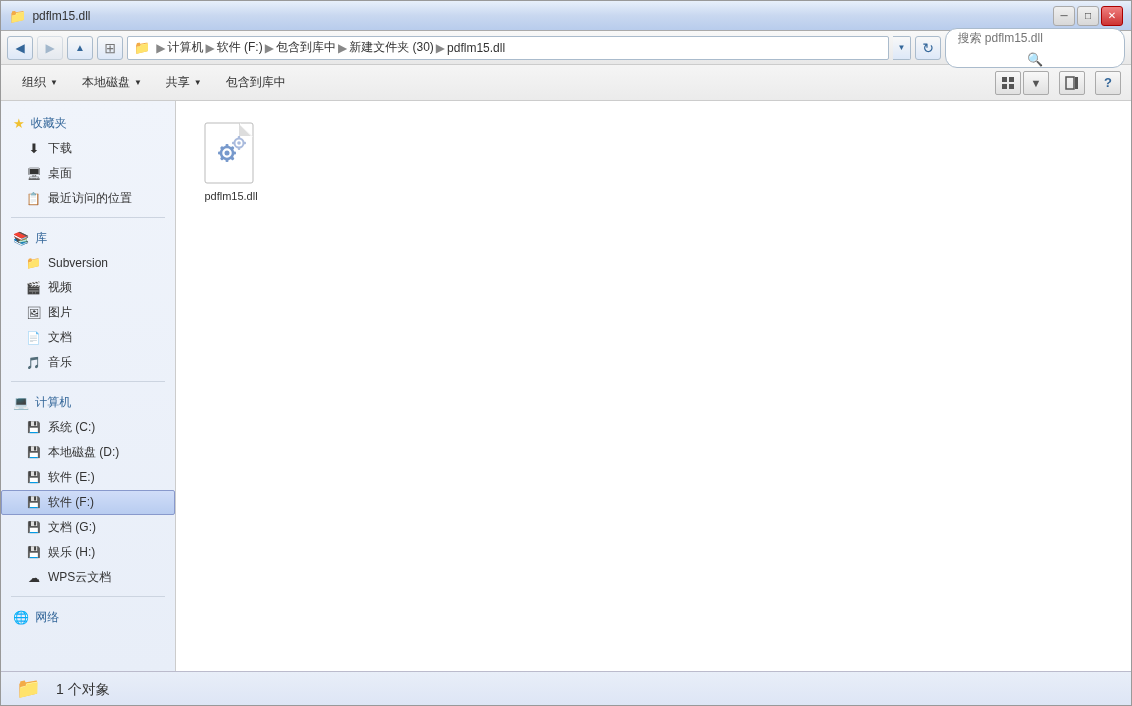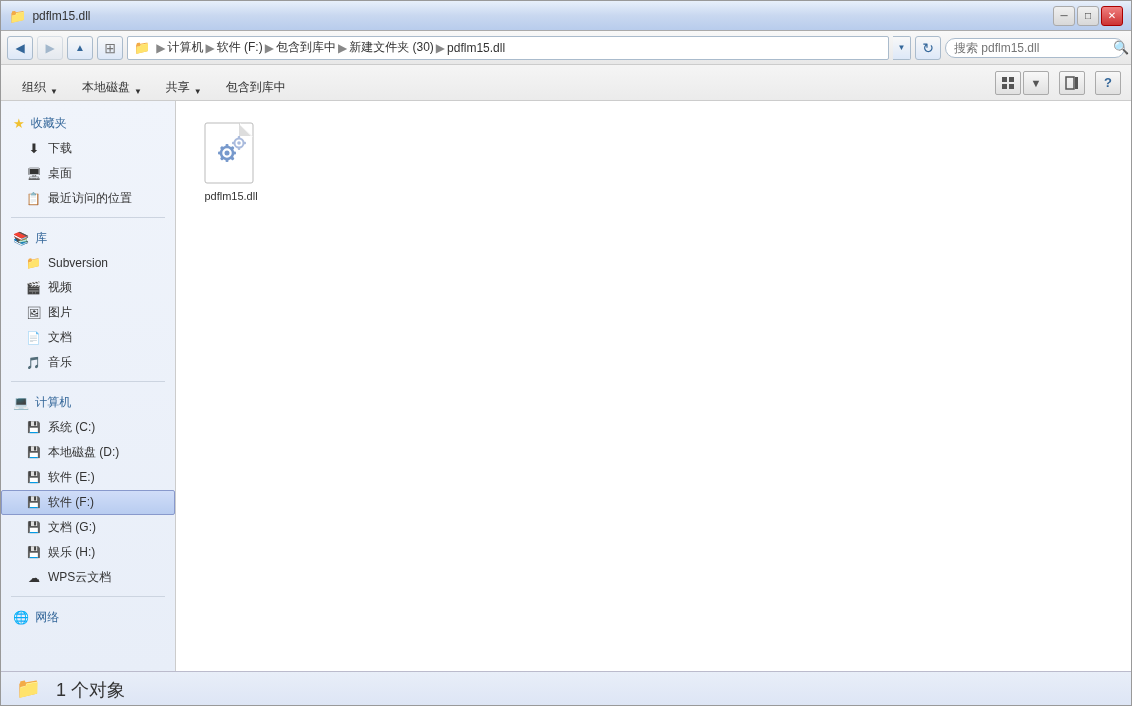--- a/index.html
+++ b/index.html
@@ -123,28 +123,29 @@
       border-radius: 3px;
       display: flex;
       align-items: center;
       justify-content: center;
       cursor: pointer;
       font-size: 14px;
       color: #336699;
     }
     .search-box {
       width: 180px;
-      height: 20px;
+      height: 40px;
       background: white;
       border: 1px solid #aabbcc;
       border-radius: 12px;
       display: flex;
       align-items: center;
       padding: 0 8px;
       gap: 4px;
+      flex-direction: column;
     }
     .search-input {
       flex: 1;
       border: none;
       outline: none;
       font-size: 12px;
       color: #999;
       background: transparent;
     }
     .search-icon-btn {
@@ -166,21 +167,21 @@
     .toolbar-btn {
       height: 28px;
       padding: 0 10px;
       background: transparent;
       border: 1px solid transparent;
       border-radius: 3px;
       cursor: pointer;
       font-size: 12px;
       color: #333;
       display: flex;
-      align-items: flex-end;
+      align-items: center;
       gap: 4px;
     }
     .toolbar-right {
       margin-left: auto;
       display: flex;
       align-items: center;
       gap: 2px;
     }
     .view-btn {
       width: 26px;
@@ -299,21 +300,21 @@
       align-items: center;
       padding: 0 15px;
       gap: 12px;
     }
     .status-icon {
       width: 28px;
       height: 28px;
       font-size: 20px;
     }
     .status-text {
-      font-size: 18px;
+      font-size: 14px;
       color: #333;
     }
 
     
     ::-webkit-scrollbar { width: 8px; height: 8px; }
     ::-webkit-scrollbar-track { background: #f0f0f0; }
     ::-webkit-scrollbar-thumb { background: #b0b8c8; border-radius: 4px; }
 
     .chevron { font-size: 8px; }
   </style>

